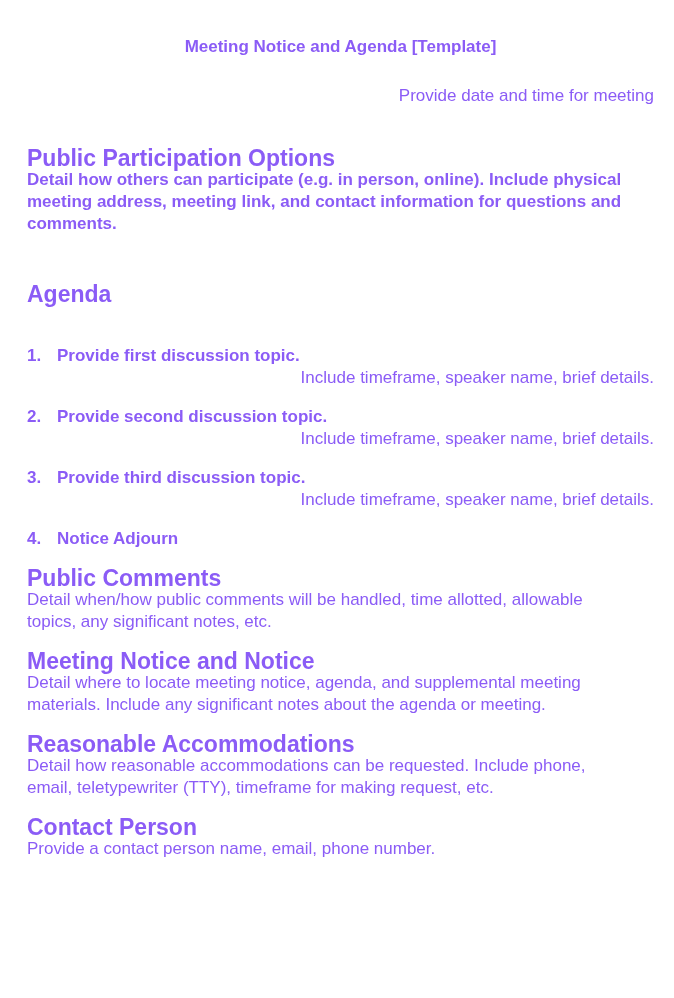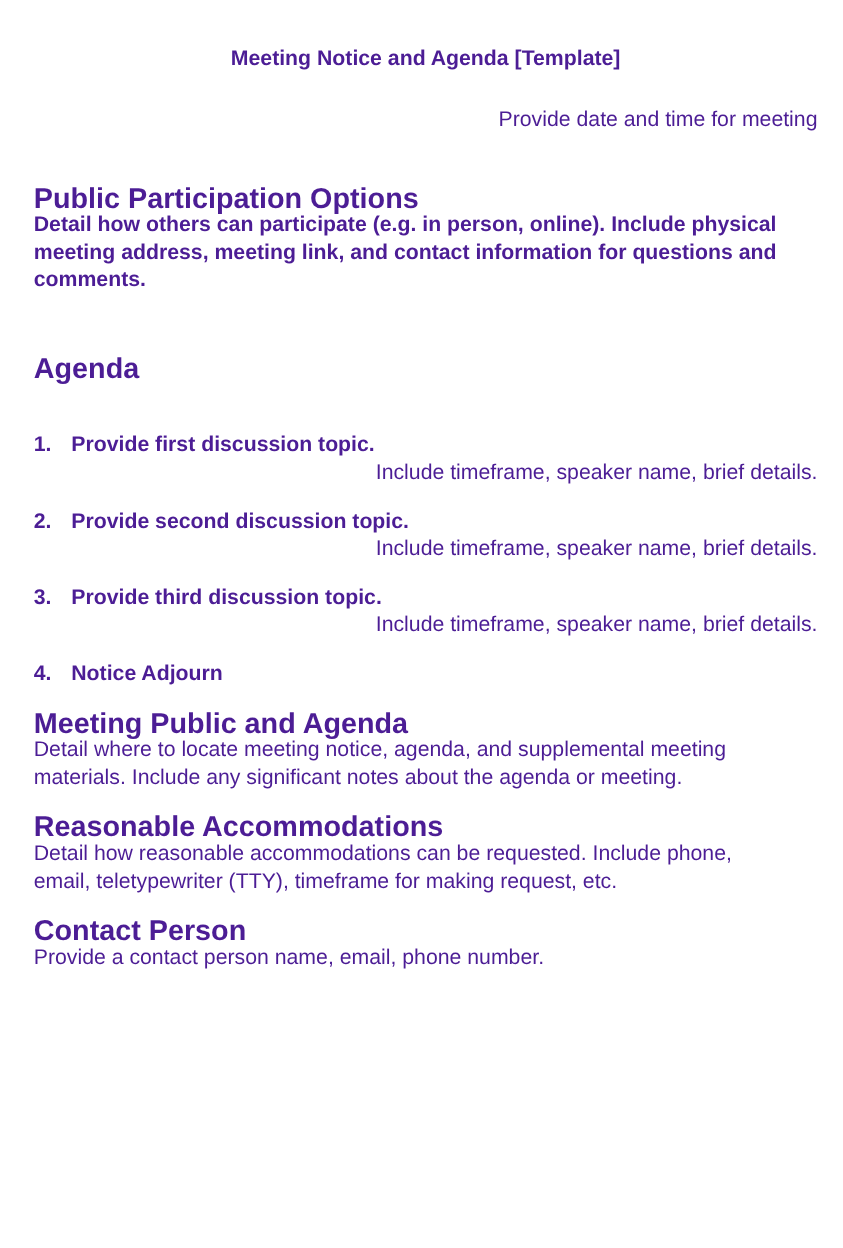--- a/index.html
+++ b/index.html
@@ -6,21 +6,21 @@
     margin: 0;
     padding: 0;
     background: #ffffff;
   }
   .page {
     position: relative;
     width: 674px;
     height: 998px;
     box-sizing: border-box;
     background: #ffffff;
-    color: #4c1d95;
+    color: #8b5cf6;
     font-family: "Liberation Sans", "DejaVu Sans", sans-serif;
     font-size: 17px;
     line-height: 22px;
     padding: 36px 20px 0 27px;
     overflow: hidden;
   }
   .doc-title {
     font-weight: bold;
     text-align: center;
     margin: 0 0 27px 0;
@@ -112,23 +112,28 @@
     <div class="agenda-item">
       <div class="agenda-topic-line">
         <span class="agenda-num">4.</span>
         <span class="agenda-topic">Notice Adjourn</span>
       </div>
       <div class="agenda-detail"></div>
     </div>
 
   </div>
 
+  <div>
+    <div class="section-heading">Public Comments</div>
+    <div class="section-body">Detail when/how public comments will be handled, time allotted, allowable
+topics, any significant notes, etc.</div>
+  </div>
 
   <div>
-    <div class="section-heading">Meeting Public and Agenda</div>
+    <div class="section-heading">Meeting Notice and Notice</div>
     <div class="section-body">Detail where to locate meeting notice, agenda, and supplemental meeting
 materials. Include any significant notes about the agenda or meeting.</div>
   </div>
 
   <div>
     <div class="section-heading">Reasonable Accommodations</div>
     <div class="section-body">Detail how reasonable accommodations can be requested. Include phone,
 email, teletypewriter (TTY), timeframe for making request, etc.</div>
   </div>
 

